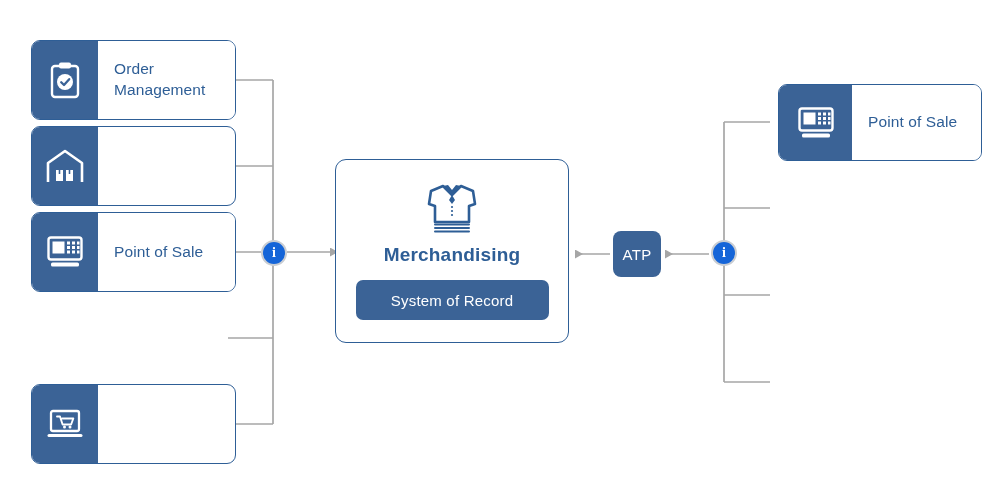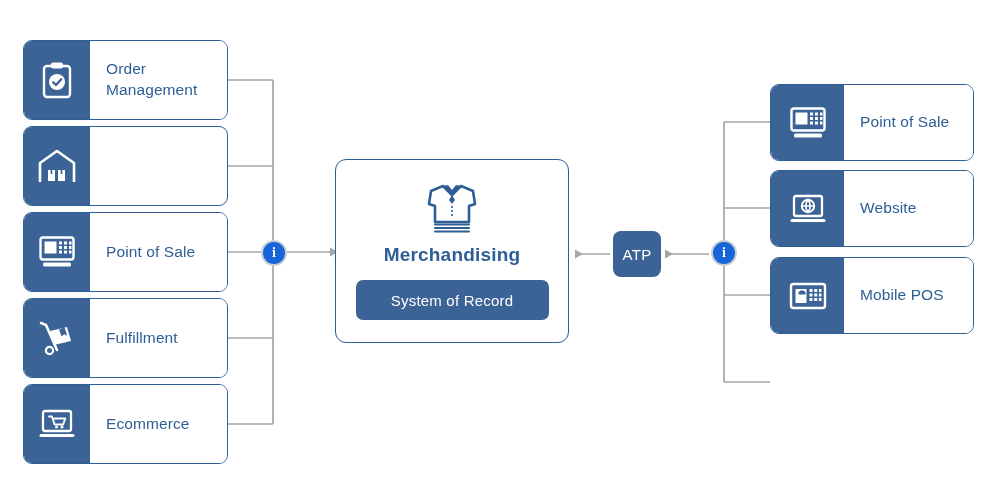--- a/index.html
+++ b/index.html
@@ -29,20 +29,21 @@
   
   .card {
     position: absolute;
     display: flex;
     align-items: stretch;
     background: #ffffff;
     border: 1.6px solid #2e5e96;
     border-radius: 9px;
     box-sizing: border-box;
     overflow: hidden;
+    margin-left: 8px;
   }
   .card .icon-pane {
     flex: 0 0 auto;
     background: #3b6396;
     display: flex;
     align-items: center;
     justify-content: center;
   }
   .card .label-pane {
     flex: 1 1 auto;
@@ -228,46 +229,30 @@
             <rect x="32" y="15.5" width="2.5" height="3"></rect>
         </g>
         <rect x="6" y="27.5" width="28" height="4" rx="1.6" fill="#ffffff"></rect>
       </svg>
     </div>
     <div class="label-pane">
       <span>Point of Sale</span>
     </div>
   </div>
 
-  <div class="card left" style="top:298px">
-    <div class="icon-pane">
-      <svg width="40" height="38" viewBox="0 0 40 38">
-        <path d="M4,4 L9,6 L20,31" fill="none" stroke="#ffffff" stroke-width="2.6" stroke-linecap="round"></path>
-        <circle cx="12.5" cy="31.5" r="3.6" fill="none" stroke="#ffffff" stroke-width="2.2"></circle>
-        <path d="M13,12 L30,8 L34,22 L17,26 Z" fill="#ffffff"></path>
-        <path d="M22,10.2 L24.5,17.5 L27.2,15.2 L30.2,16.8 L27.6,8.6 Z" fill="#3b6396"></path>
-      </svg>
-    </div>
-    <div class="label-pane">
-      <span>Fulfillment</span>
-    </div>
-  </div>
 
   <div class="card left" style="top:384px">
     <div class="icon-pane">
       <svg width="40" height="32" viewBox="0 0 40 32">
         <rect x="6" y="3" width="28" height="20" rx="2" fill="none" stroke="#ffffff" stroke-width="2.3"></rect>
         <path d="M12,8.5 h3 l2.6,8 h8.5 l2.2,-6 h-11" fill="none" stroke="#ffffff" stroke-width="1.9" stroke-linecap="round" stroke-linejoin="round"></path>
         <circle cx="19.5" cy="19" r="1.5" fill="#ffffff"></circle>
         <circle cx="25" cy="19" r="1.5" fill="#ffffff"></circle>
         <rect x="2.5" y="26" width="35" height="3" rx="1.5" fill="#ffffff"></rect>
       </svg>
-    </div>
-    <div class="label-pane">
-      <span>Ecommerce</span>
     </div>
   </div>
 
   <div id="info-left" class="info-node">
     <span>i</span>
   </div>
 
   <div id="merch-box">
     <svg id="merch-icon" viewBox="0 0 58 52">
       <path d="M20,4 L29,13 L38,4 L50,9 L52,22 L46,24 L46,40 L12,40 L12,24 L6,22 L8,9 Z" fill="none" stroke="#2e5e96" stroke-width="2.6" stroke-linejoin="round"></path>
@@ -311,52 +296,16 @@
             <rect x="32" y="15.5" width="2.5" height="3"></rect>
         </g>
         <rect x="6" y="27.5" width="28" height="4" rx="1.6" fill="#ffffff"></rect>
       </svg>
     </div>
     <div class="label-pane">
       <span>Point of Sale</span>
     </div>
   </div>
 
-  <div class="card right" style="top:170px">
-    <div class="icon-pane">
-      <svg width="40" height="32" viewBox="0 0 40 32">
-        <rect x="6" y="3" width="28" height="20" rx="2" fill="none" stroke="#ffffff" stroke-width="2.3"></rect>
-        <circle cx="20" cy="13" r="6.2" fill="none" stroke="#ffffff" stroke-width="2"></circle>
-        <path d="M13.8,13 H26.2 M20,6.8 c3,3.6 3,8.8 0,12.4 c-3,-3.6 -3,-8.8 0,-12.4 Z" fill="none" stroke="#ffffff" stroke-width="1.7"></path>
-        <rect x="2.5" y="26" width="35" height="3" rx="1.5" fill="#ffffff"></rect>
-      </svg>
-    </div>
-    <div class="label-pane">
-      <span>Website</span>
-    </div>
-  </div>
-
-  <div class="card right" style="top:257px">
-    <div class="icon-pane">
-      <svg width="40" height="30" viewBox="0 0 40 30">
-        <rect x="3" y="3" width="34" height="24" rx="2.5" fill="none" stroke="#ffffff" stroke-width="2.4"></rect>
-        <rect x="7.5" y="8" width="11" height="14" fill="#ffffff"></rect>
-        <path d="M10.5,11.5 l1.8,-2 h3.4 l1.8,2 v2 h-7 Z" fill="#3b6396"></path>
-        <g fill="#ffffff">
-          <rect x="21.5" y="8" width="3" height="3"></rect>
-            <rect x="26.2" y="8" width="3" height="3"></rect>
-            <rect x="30.9" y="8" width="2.6" height="3"></rect>
-          <rect x="21.5" y="12.5" width="3" height="3"></rect>
-            <rect x="26.2" y="12.5" width="3" height="3"></rect>
-            <rect x="30.9" y="12.5" width="2.6" height="3"></rect>
-          <rect x="21.5" y="17" width="3" height="3"></rect>
-            <rect x="26.2" y="17" width="3" height="3"></rect>
-            <rect x="30.9" y="17" width="2.6" height="3"></rect>
-        </g>
-      </svg>
-    </div>
-    <div class="label-pane">
-      <span>Mobile POS</span>
-    </div>
-  </div>
+
 
 
 </div>
 
 </body></html>

